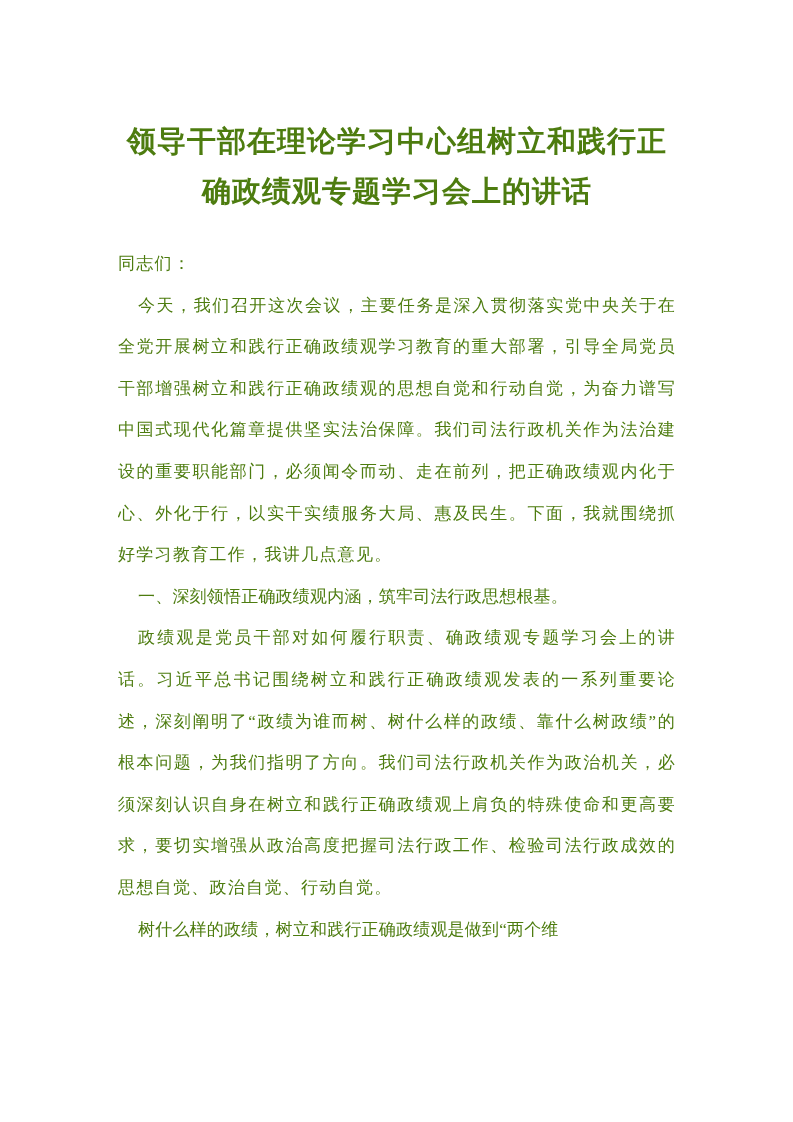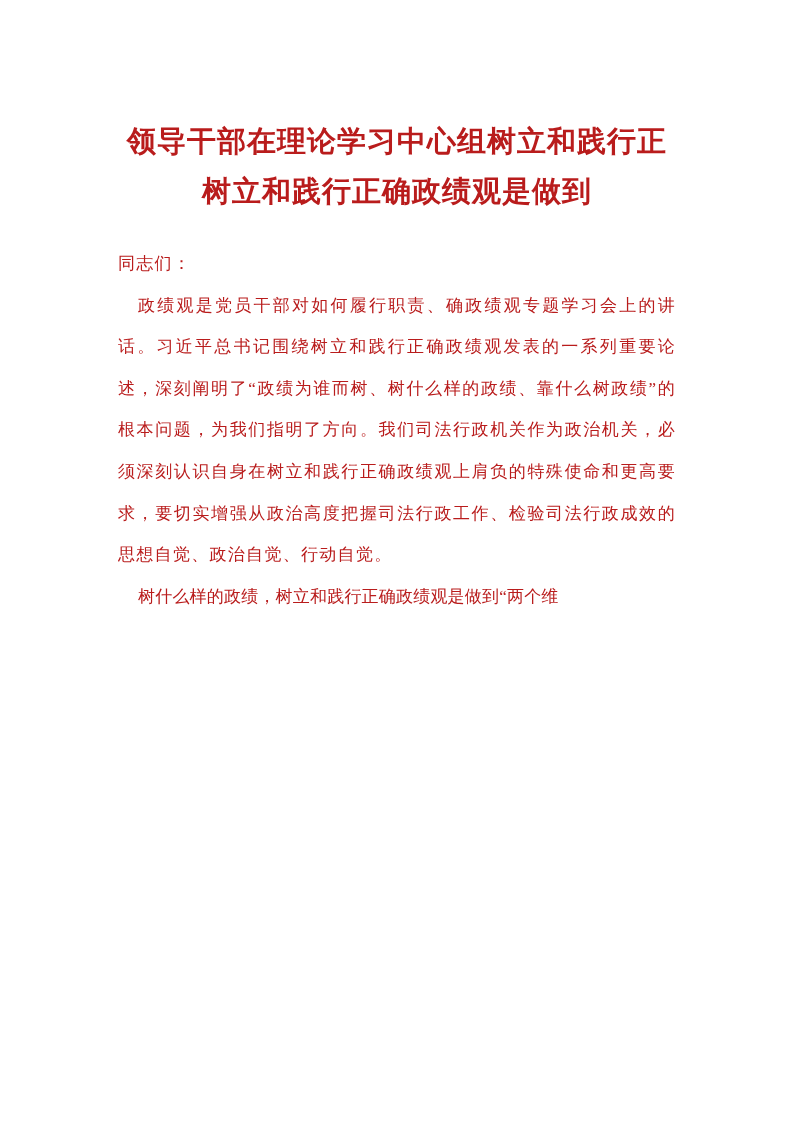--- a/index.html
+++ b/index.html
@@ -7,21 +7,21 @@
     padding: 0;
     background: #ffffff;
   }
   .page {
     position: relative;
     width: 793px;
     height: 1122px;
     background: #ffffff;
     overflow: hidden;
     font-family: "Liberation Serif", serif;
-    color: #b91c1c;
+    color: #4d7c0f;
   }
   .content {
     position: absolute;
     left: 118px;
     top: 116px;
     width: 558px;
     overflow: hidden;
   }
   .title {
     margin: 0;
@@ -52,21 +52,23 @@
     letter-spacing: 0.2px;
   }
 </style>
 </head>
 <body>
 
 <div class="page">
   <div class="content">
     <h1 class="title">
       <span class="title-line">领导干部在理论学习中心组树立和践行正</span>
-      <span class="title-line">树立和践行正确政绩观是做到</span>
+      <span class="title-line">确政绩观专题学习会上的讲话</span>
     </h1>
     <div class="body">
       <p class="salutation">同志们：</p>
+      <p class="para indent">今天，我们召开这次会议，主要任务是深入贯彻落实党中央关于在全党开展树立和践行正确政绩观学习教育的重大部署，引导全局党员干部增强树立和践行正确政绩观的思想自觉和行动自觉，为奋力谱写中国式现代化篇章提供坚实法治保障。我们司法行政机关作为法治建设的重要职能部门，必须闻令而动、走在前列，把正确政绩观内化于心、外化于行，以实干实绩服务大局、惠及民生。下面，我就围绕抓好学习教育工作，我讲几点意见。</p>
+      <p class="para indent oneline">一、深刻领悟正确政绩观内涵，筑牢司法行政思想根基。</p>
       <p class="para indent">政绩观是党员干部对如何履行职责、确政绩观专题学习会上的讲话。习近平总书记围绕树立和践行正确政绩观发表的一系列重要论述，深刻阐明了“政绩为谁而树、树什么样的政绩、靠什么树政绩”的根本问题，为我们指明了方向。我们司法行政机关作为政治机关，必须深刻认识自身在树立和践行正确政绩观上肩负的特殊使命和更高要求，要切实增强从政治高度把握司法行政工作、检验司法行政成效的思想自觉、政治自觉、行动自觉。</p>
       <p class="para indent oneline">树什么样的政绩，树立和践行正确政绩观是做到“两个维</p>
     </div>
   </div>
 </div>
 
 </body></html>

